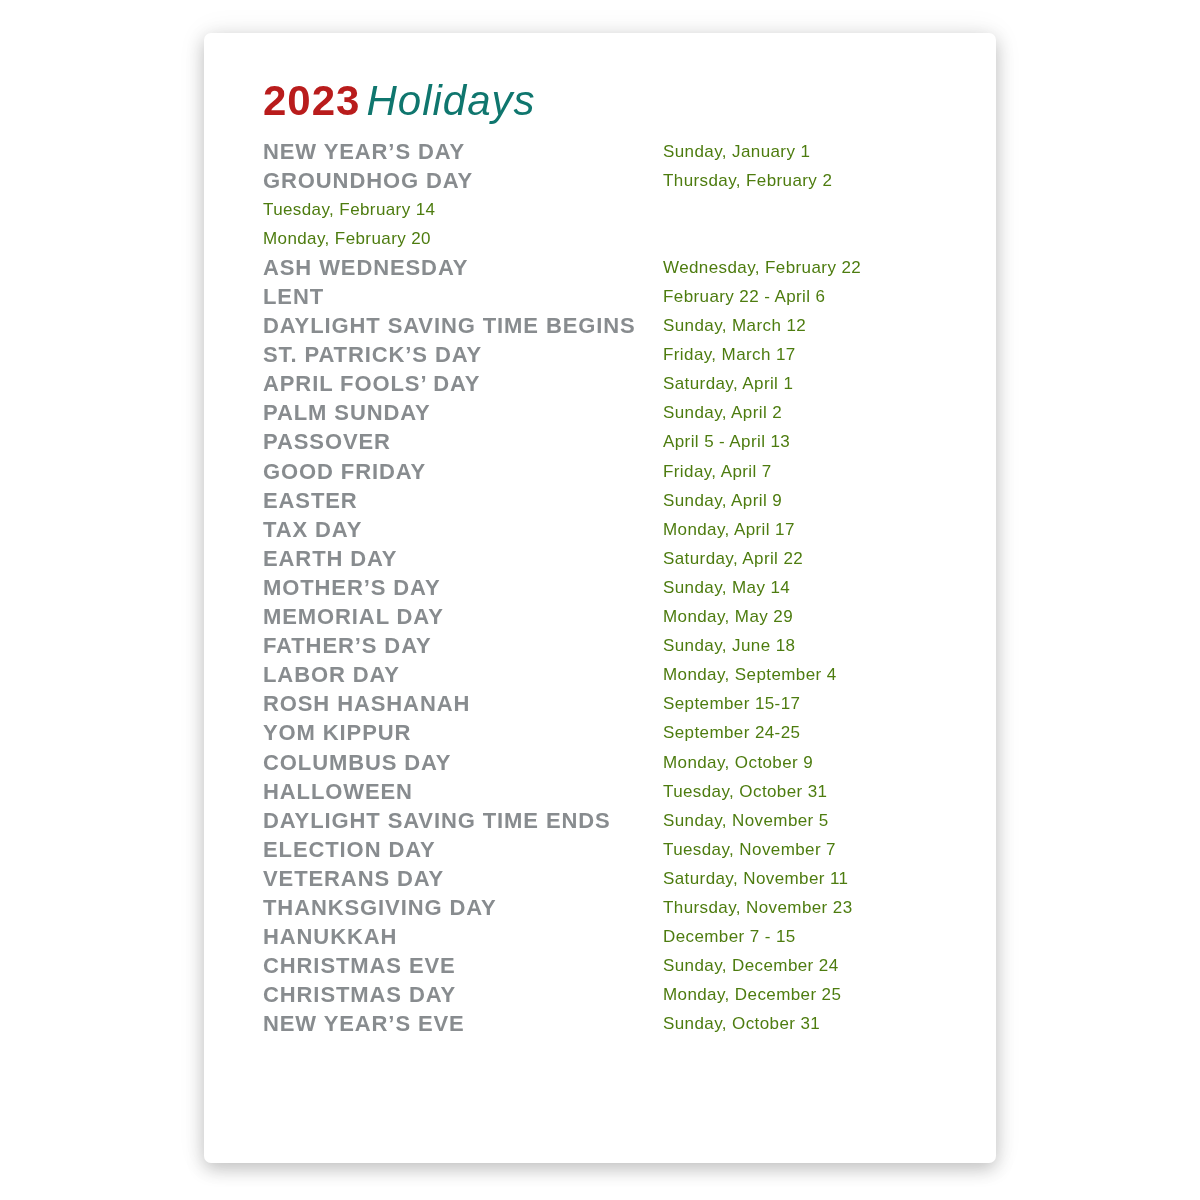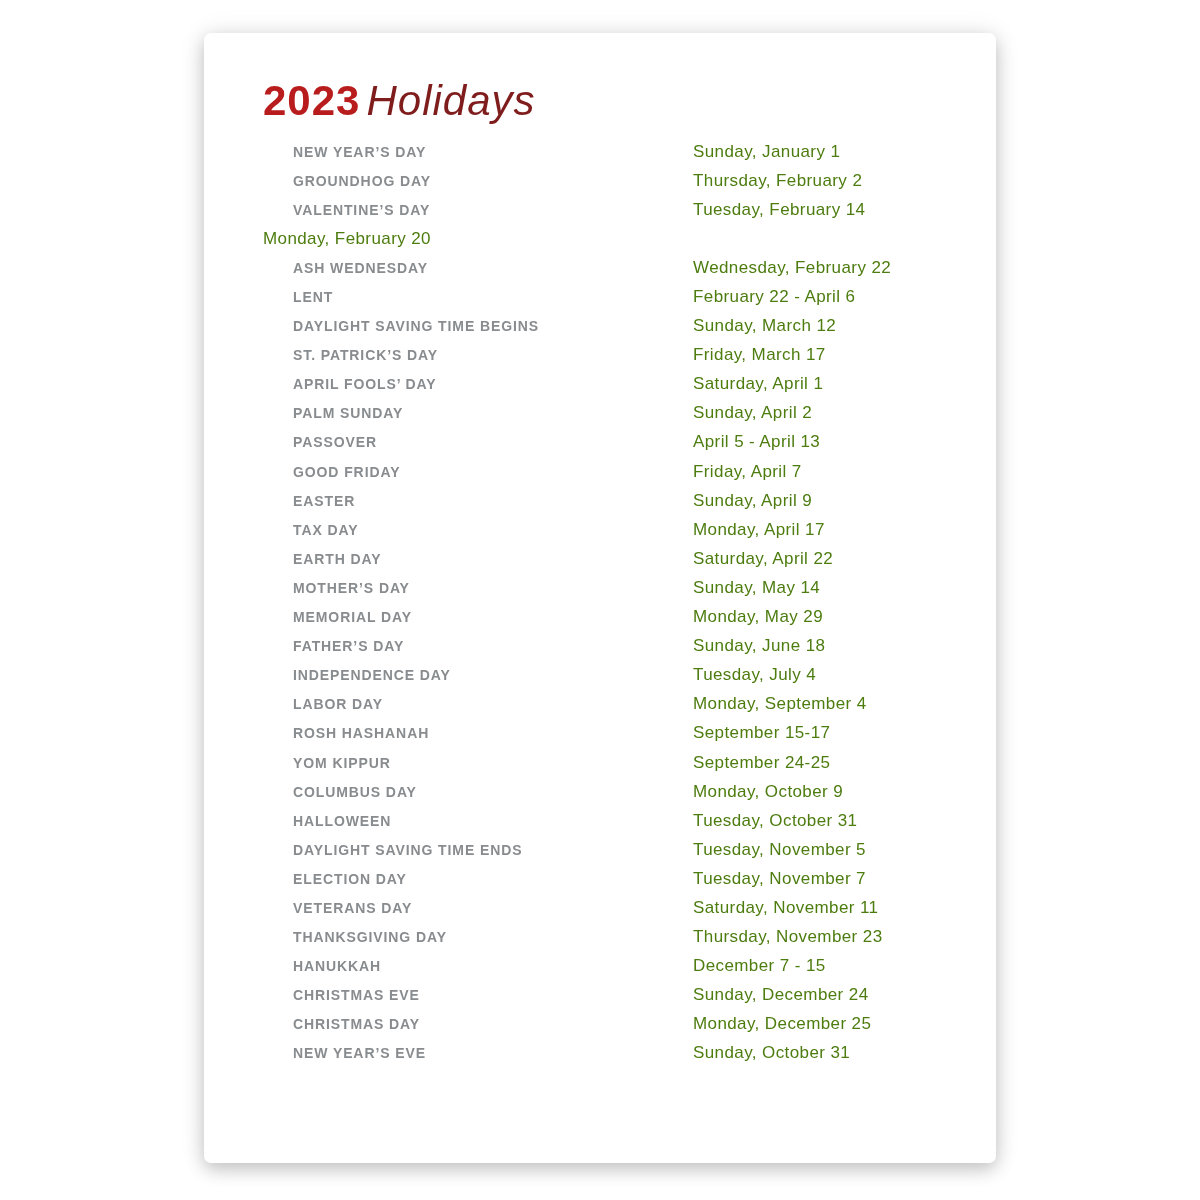--- a/index.html
+++ b/index.html
@@ -35,43 +35,42 @@
     letter-spacing: 1px;
     white-space: nowrap;
   }
   .title .year {
     font-weight: 700;
     color: #b91c1c;
   }
   .title .word {
     font-style: italic;
     font-weight: 300;
-    color: #7f1d1d;
+    color: #0f766e;
     margin-left: 6px;
   }
   .list {
     position: absolute;
     left: 59px;
     top: 104px;
     right: 30px;
   }
   .row {
     display: flex;
     align-items: center;
     height: 29.1px;
   }
   .name {
     width: 400px;
     flex: 0 0 400px;
-    font-size: 14px;
+    font-size: 22px;
     font-weight: 700;
     letter-spacing: 0.9px;
     color: #888c8f;
     white-space: nowrap;
-    margin-left: 30px;
   }
   .date {
     font-size: 17px;
     font-weight: 400;
     letter-spacing: 0.4px;
     color: #4d7c0f;
     white-space: nowrap;
   }
 </style>
 </head>
@@ -88,21 +87,20 @@
     <span class="date">Sunday, January 1</span>
   </div>
 
 
   <div class="row">
     <span class="name">GROUNDHOG DAY</span>
     <span class="date">Thursday, February 2</span>
   </div>
 
   <div class="row">
-    <span class="name">VALENTINE’S DAY</span>
     <span class="date">Tuesday, February 14</span>
   </div>
 
   <div class="row">
     <span class="date">Monday, February 20</span>
   </div>
 
   <div class="row">
     <span class="name">ASH WEDNESDAY</span>
     <span class="date">Wednesday, February 22</span>
@@ -166,24 +164,20 @@
   <div class="row">
     <span class="name">MEMORIAL DAY</span>
     <span class="date">Monday, May 29</span>
   </div>
 
   <div class="row">
     <span class="name">FATHER’S DAY</span>
     <span class="date">Sunday, June 18</span>
   </div>
 
-  <div class="row">
-    <span class="name">INDEPENDENCE DAY</span>
-    <span class="date">Tuesday, July 4</span>
-  </div>
 
   <div class="row">
     <span class="name">LABOR DAY</span>
     <span class="date">Monday, September 4</span>
   </div>
 
   <div class="row">
     <span class="name">ROSH HASHANAH</span>
     <span class="date">September 15-17</span>
   </div>
@@ -198,21 +192,21 @@
     <span class="date">Monday, October 9</span>
   </div>
 
   <div class="row">
     <span class="name">HALLOWEEN</span>
     <span class="date">Tuesday, October 31</span>
   </div>
 
   <div class="row">
     <span class="name">DAYLIGHT SAVING TIME ENDS</span>
-    <span class="date">Tuesday, November 5</span>
+    <span class="date">Sunday, November 5</span>
   </div>
 
   <div class="row">
     <span class="name">ELECTION DAY</span>
     <span class="date">Tuesday, November 7</span>
   </div>
 
   <div class="row">
     <span class="name">VETERANS DAY</span>
     <span class="date">Saturday, November 11</span>

